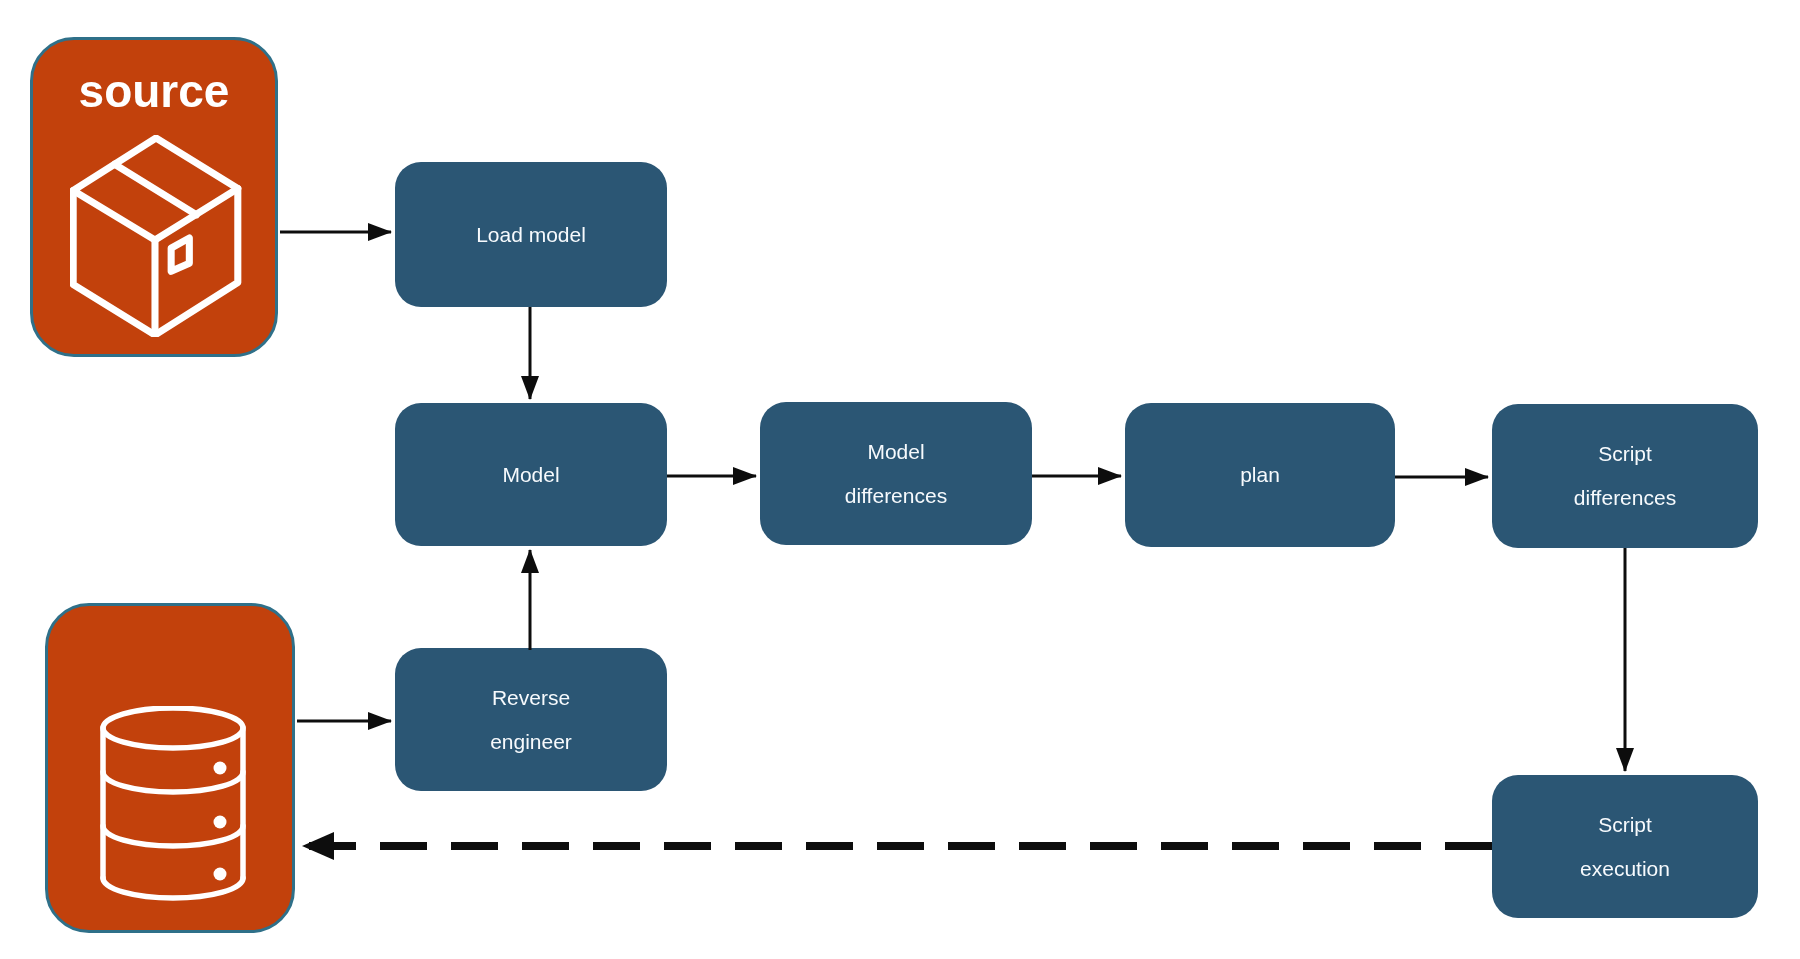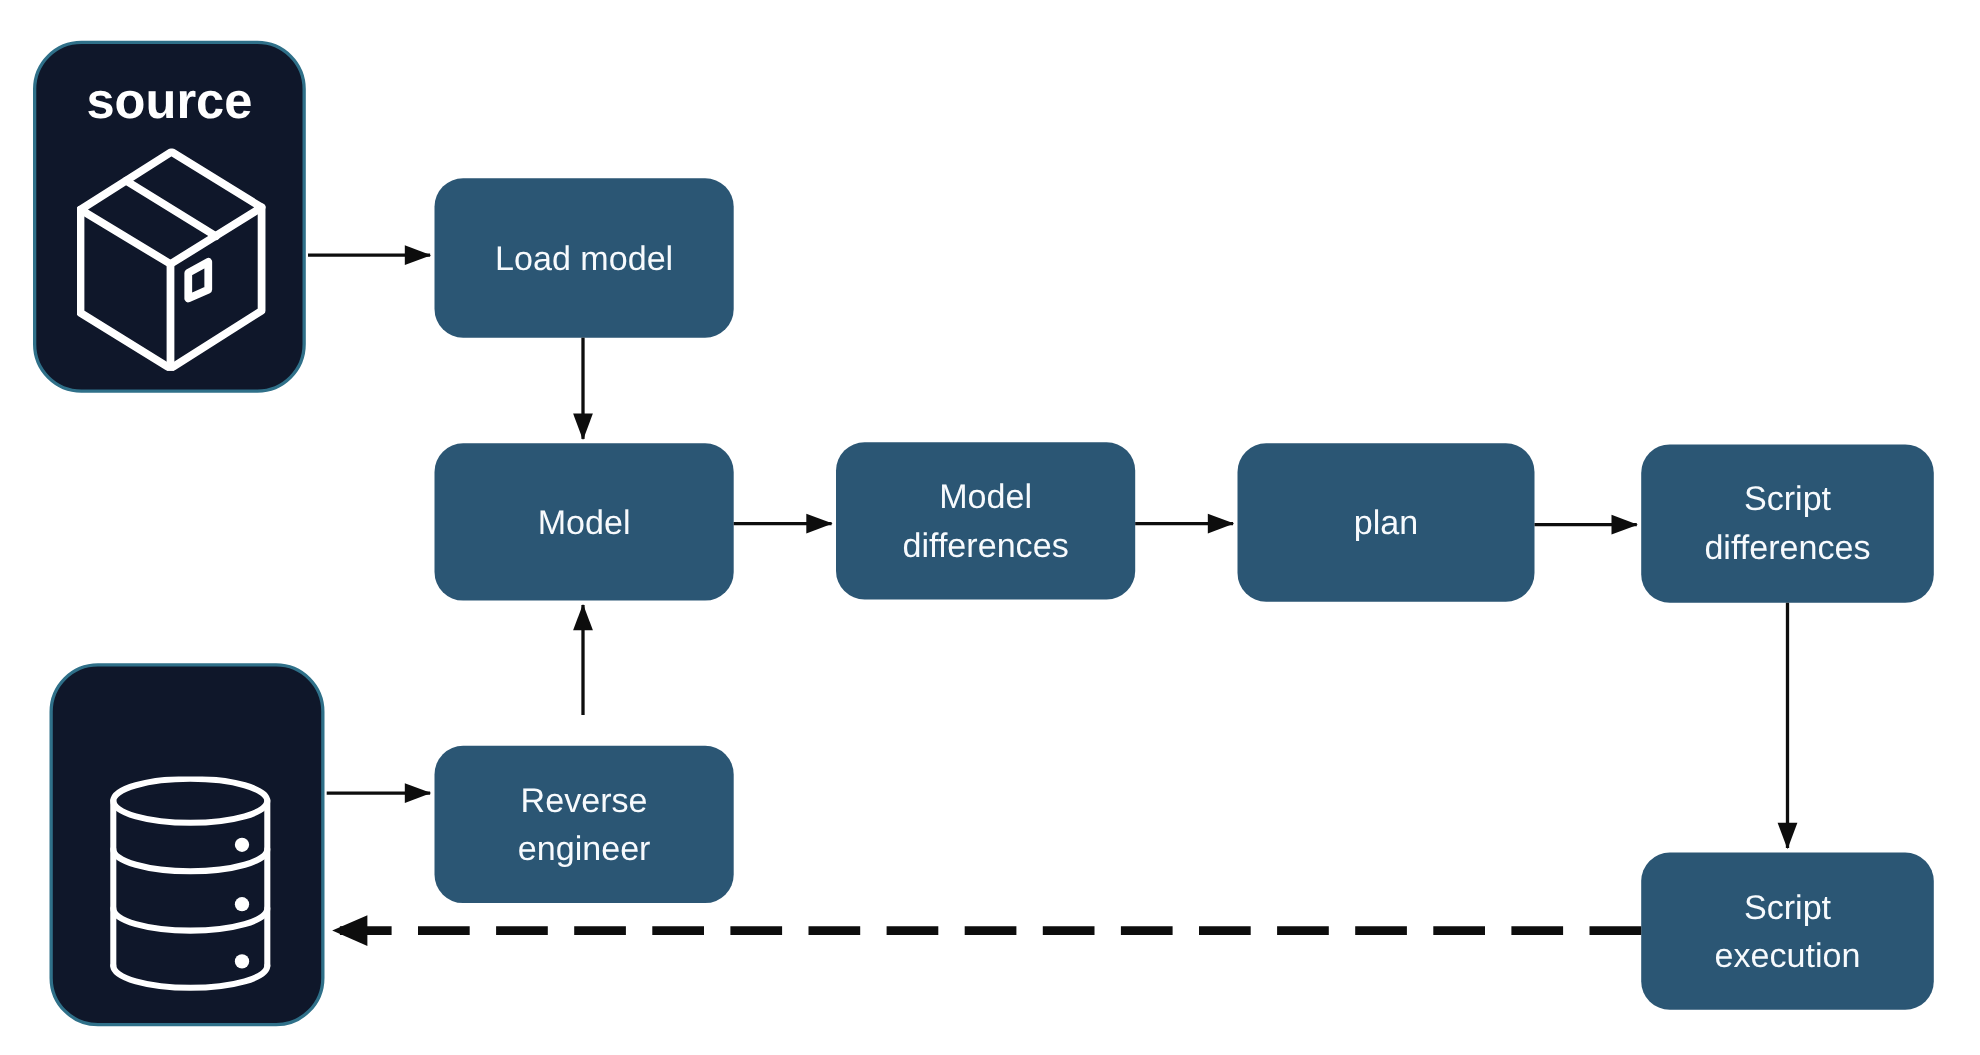--- a/index.html
+++ b/index.html
@@ -4,45 +4,45 @@
 <style>
   html,body{margin:0;padding:0;}
   body{
     width:1800px;height:959px;position:relative;overflow:hidden;
     background:#ffffff;
     font-family:"Liberation Sans","DejaVu Sans",sans-serif;
   }
   
   .endpoint{
     position:absolute;box-sizing:border-box;
-    background:#0f172a;border:3px solid #2F7089;border-radius:44px;
+    background:#c2410c;border:3px solid #2F7089;border-radius:44px;
     color:#ffffff;
   }
   .endpoint-label{
     position:absolute;top:24px;left:0;width:100%;
     text-align:center;font-weight:700;font-size:46px;
   }
   .endpoint svg{position:absolute;}
   #source-box{left:30px;top:37px;width:248px;height:320px;}
   #source-box svg{left:37px;top:95px;}
   #target-box{left:45px;top:603px;width:250px;height:330px;}
   #target-box svg{left:50px;top:100px;}
 
   
   .node{
     position:absolute;box-sizing:border-box;
     background:#2B5674;border-radius:26px;color:#F7FAFD;
     display:flex;flex-direction:column;align-items:center;justify-content:center;
-    font-size:31px;line-height:44px;text-align:center;
+    font-size:21px;line-height:44px;text-align:center;
   }
   #load-model{left:395px;top:162px;width:272px;height:145px;}
   #model-comparison{left:395px;top:403px;width:272px;height:143px;}
   #model-differences{left:760px;top:402px;width:272px;height:143px;}
   #deployment-plan{left:1125px;top:403px;width:270px;height:144px;}
-  #reverse-engineer{left:395px;top:678px;width:272px;height:143px;}
+  #reverse-engineer{left:395px;top:648px;width:272px;height:143px;}
   #script-generation{left:1492px;top:404px;width:266px;height:144px;}
   #script-execution{left:1492px;top:775px;width:266px;height:143px;}
 
   #arrow-layer{position:absolute;left:0;top:0;pointer-events:none;}
   .arrow{stroke:#0d0d0d;stroke-width:3;fill:none;}
   .arrow-dashed{stroke:#0d0d0d;stroke-width:8;fill:none;stroke-dasharray:47 24;}
   .icon-stroke{fill:none;stroke:#ffffff;stroke-linejoin:round;stroke-linecap:round;}
 </style>
 </head>
 <body>

